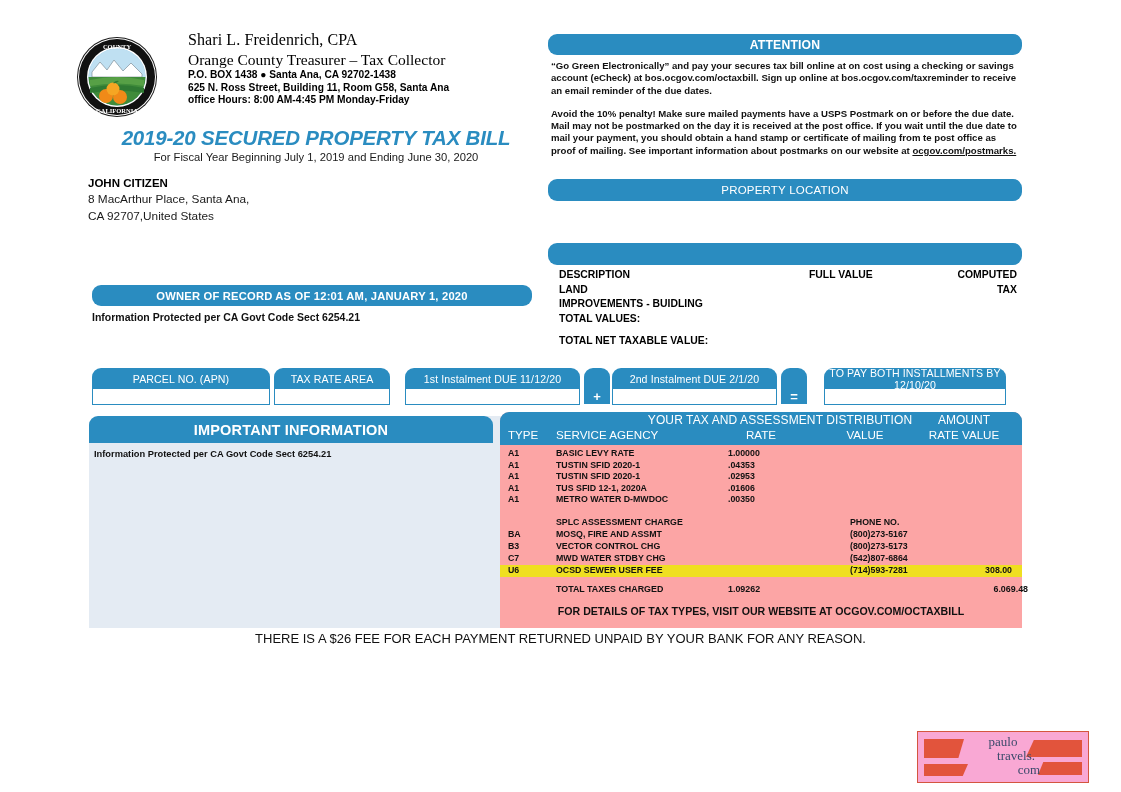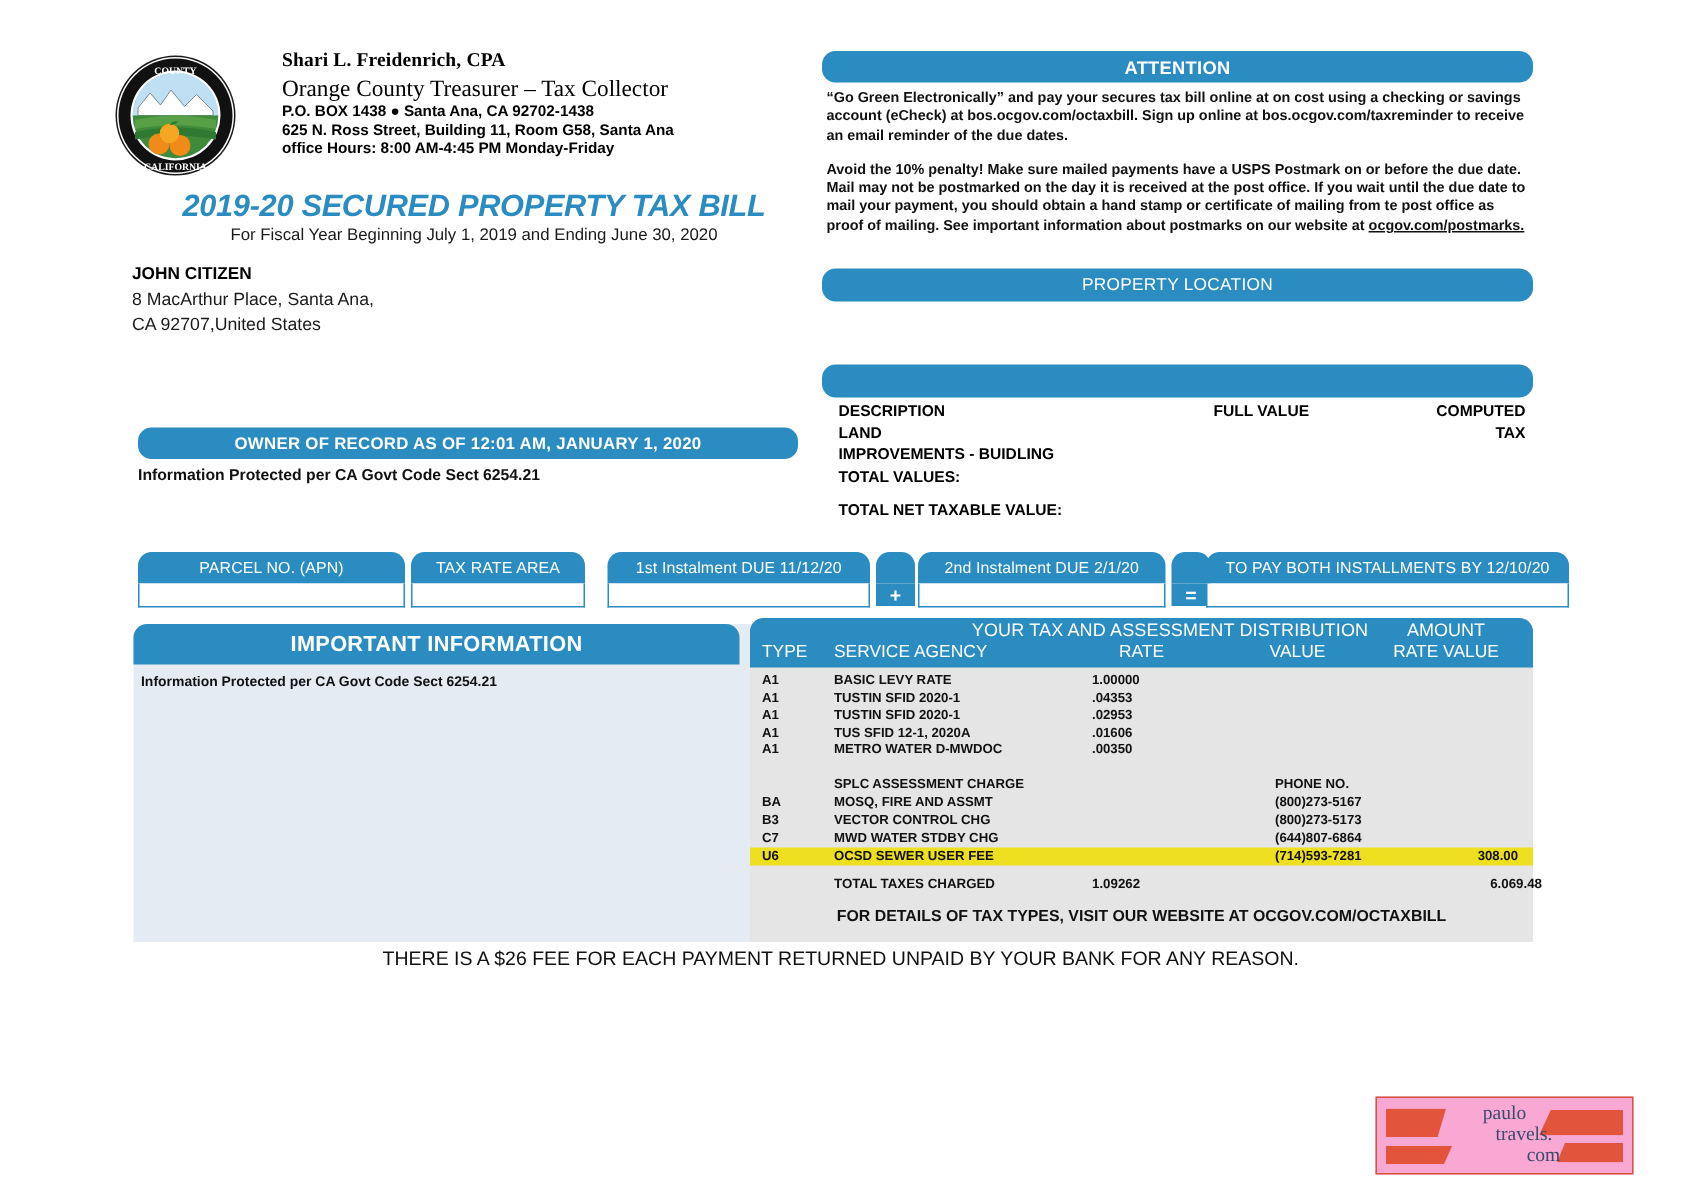--- a/index.html
+++ b/index.html
@@ -28,22 +28,22 @@
     left: 76px; top: 36px;
     width: 82px; height: 82px;
   }
   #agency-block {
     position: absolute;
     left: 188px; top: 30px;
     width: 350px;
   }
   .officer-name {
     font-family: "Liberation Serif", serif;
-    font-weight: bold;
-    font-size: 13px;
+    font-weight: normal;
+    font-size: 16px;
     letter-spacing: 0.1px;
     line-height: 19px;
     color: #000;
   }
   .officer-title {
     font-family: "Liberation Serif", serif;
     font-size: 15.5px;
     line-height: 19px;
     color: #000;
     margin-top: 1px;
@@ -183,21 +183,21 @@
   .pbox .pval {
     background: #ffffff;
     border: 1px solid #2a8cc0;
     border-top: none;
     height: 15px;
   }
   #pbox-apn   { left: 92px;  width: 178px; }
   #pbox-tra   { left: 274px; width: 116px; }
   #pbox-inst1 { left: 405px; width: 175px; }
   #pbox-inst2 { left: 612px; width: 165px; }
-  #pbox-both  { left: 804px; width: 242px; }
+  #pbox-both  { left: 824px; width: 182px; }
 
   .opbox {
     position: absolute;
     top: 368px;
     width: 26px;
     border-radius: 9px 9px 0 0;
   }
   .opbox .ohead {
     background: #2a8cc0;
     border-radius: 9px 9px 0 0;
@@ -248,21 +248,21 @@
     font-weight: bold;
     line-height: 13px;
     color: #111;
   }
 
   
   #dist-panel {
     position: absolute;
     left: 500px; top: 412px;
     width: 522px; height: 216px;
-    background: #e5e5e5;
+    background: #fca5a5;
     border-radius: 9px 9px 0 0;
   }
   #dist-header {
     position: absolute;
     left: 0; top: 0;
     width: 522px; height: 33px;
     background: #2a8cc0;
     border-radius: 9px 9px 0 0;
     color: #ffffff;
   }
@@ -544,21 +544,21 @@
     </div>
     <div class="drow" style="top:129px">
       <span class="d-type">B3</span>
       <span class="d-agency">VECTOR CONTROL CHG</span>
       <span class="d-phone">(800)273-5173</span>
       <span class="d-amt"></span>
     </div>
     <div class="drow" style="top:141px">
       <span class="d-type">C7</span>
       <span class="d-agency">MWD WATER STDBY CHG</span>
-      <span class="d-phone">(644)807-6864</span>
+      <span class="d-phone">(542)807-6864</span>
       <span class="d-amt"></span>
     </div>
     <div class="drow highlight" style="top:153px">
       <span class="d-type">U6</span>
       <span class="d-agency">OCSD SEWER USER FEE</span>
       <span class="d-phone">(714)593-7281</span>
       <span class="d-amt">308.00</span>
     </div>
 
     <div id="dist-totals">

